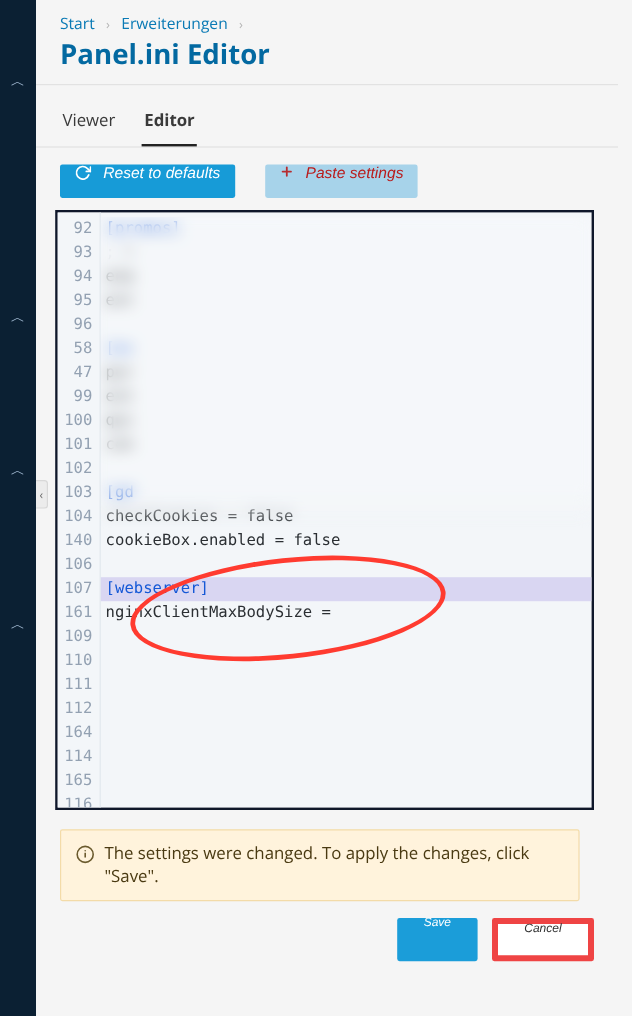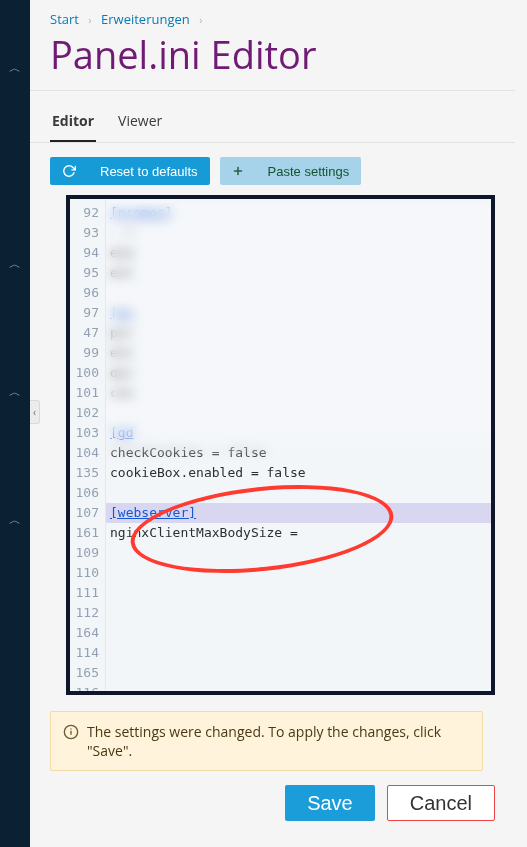--- a/index.html
+++ b/index.html
@@ -49,23 +49,23 @@
   }
   .crumbs {
     padding: 10px 20px 0 20px;
     font-size: 13px;
     color: #0a7ab5;
   }
   .crumbs a { color: #0a7ab5; text-decoration: none; }
   .crumbs .sep { color: #b5b5b5; padding: 0 6px; font-size: 11px; }
   .page-title {
     padding: 0 20px 10px 20px;
-    font-size: 38px;
-    font-weight: 400;
-    color: #701a75;
+    font-size: 23px;
+    font-weight: 700;
+    color: #0369a1;
   }
   .divider {
     height: 1px; background: #e2e2e2;
     margin: 0 0 0 0;
   }
 
   .tabs {
     display: flex; gap: 20px;
     padding: 12px 20px 0 20px;
     border-bottom: 1px solid #e2e2e2;
@@ -80,42 +80,43 @@
   .tab.active {
     font-weight: 700;
     border-bottom-color: #222;
   }
 
   .toolbar {
     display: flex; gap: 10px;
     padding: 14px 20px 10px 20px;
   }
   .btn {
-    display: inline-flex; align-items: center;
-    gap: 24px;
+    display: inline-flex; align-items: flex-start;
+    gap: 10px;
     height: 28px; padding: 0 12px;
     font-size: 13px;
     border: none; border-radius: 2px;
     cursor: pointer;
     line-height: 1;
+    font-style: italic;
   }
   .btn .icon { display: inline-flex; }
   .btn-primary { background: #179bd7; color: #fff; }
-  .btn-light { background: #a7d3ea; color: #14532d; }
+  .btn-light { background: #a7d3ea; color: #b91c1c; margin-left: 15px; }
   .btn-light .icon { opacity: .9; }
 
   .file-loc {
     padding: 4px 20px 12px 20px;
     font-size: 14px;
     color: #3a3a3a;
   }
 
   .editor-wrap {
-    margin: 0 20px 0 36px;
-    border: 4px solid #0f172a;
+    margin: 0 20px 0 16px;
+    border: 2px solid #0f172a;
     height: 500px;
     background: #f3f6f9;
     position: relative;
     overflow: hidden;
   }
   .gutter {
     position: absolute; left: 0; top: 0; bottom: 0;
     width: 36px;
     background: #f3f6f9;
     border-right: 1px solid #e2e8ee;
@@ -127,21 +128,21 @@
   .gutter .ln { padding: 0 6px 0 0; height: 20px; line-height: 20px; }
   .code {
     position: absolute; left: 36px; right: 0; top: 0; bottom: 0;
     font-family: ui-monospace, SFMono-Regular, Menlo, Consolas, monospace;
     font-size: 13px; color: #2b2f33;
     padding-top: 4px;
     white-space: pre;
   }
   .code .row { height: 20px; line-height: 20px; padding-left: 4px; position: relative; }
   .code .row.hl { background: #d9d6f2; }
-  .code .sec { color: #1558d6; text-decoration: underline; }
+  .code .sec { color: #1558d6; }
   .code .muted { color: #9aa3ad; }
   
   .blur-block {
     position: absolute; left: 36px; right: 0;
     top: 4px; height: 260px; 
     pointer-events: none;
     backdrop-filter: blur(6px);
     -webkit-backdrop-filter: blur(6px);
     background: rgba(255,255,255,.2);
     mask-image: linear-gradient(#000 0 85%, transparent 100%);
@@ -167,23 +168,23 @@
     font-size: 14px;
     border-radius: 2px;
   }
   .alert svg { flex: 0 0 auto; margin-top: 2px; }
 
   .actions {
     display: flex; gap: 12px;
     justify-content: flex-end;
     padding: 14px 20px 0 20px;
   }
-  .btn-lg { height: 36px; padding: 0 22px; font-size: 20px; border-radius: 2px; }
+  .btn-lg { height: 36px; padding: 0 22px; font-size: 10px; border-radius: 2px; }
   .btn-save { background: #1b9dd9; color: #fff; border: none; }
-  .btn-cancel { background: #fff; color: #333; border: 1px solid #ef4444; }
+  .btn-cancel { background: #fff; color: #333; border: 5px solid #ef4444; }
 
   .chevron-up { font-size: 12px; line-height: 1; }
 </style>
 </head>
 <body>
 
 <div class="app">
 
   <div class="rail">
     <div class="rail-item">
@@ -210,22 +211,22 @@
       <span class="sep">›</span>
       <a href="#">Erweiterungen</a>
       <span class="sep">›</span>
     </div>
 
     <div class="page-title">Panel.ini Editor</div>
 
     <div class="divider"></div>
 
     <div class="tabs">
+      <div class="tab">Viewer</div>
       <div class="tab active">Editor</div>
-      <div class="tab">Viewer</div>
     </div>
 
     <div class="toolbar">
       <button class="btn btn-primary">
         <span class="icon">
           <svg width="14" height="14" viewBox="0 0 24 24" fill="none" stroke="currentColor" stroke-width="2.4" stroke-linecap="round" stroke-linejoin="round">
               <polyline points="23 4 23 10 17 10"></polyline>
               <path d="M20.49 15a9 9 0 1 1-2.12-9.36L23 10"></path>
             </svg>
         </span>
@@ -243,29 +244,29 @@
     </div>
 
 
     <div class="editor-wrap">
       <div class="gutter" id="gutter">
           <div class="ln">92</div>
           <div class="ln">93</div>
           <div class="ln">94</div>
           <div class="ln">95</div>
           <div class="ln">96</div>
-          <div class="ln">97</div>
+          <div class="ln">58</div>
           <div class="ln">47</div>
           <div class="ln">99</div>
           <div class="ln">100</div>
           <div class="ln">101</div>
           <div class="ln">102</div>
           <div class="ln">103</div>
           <div class="ln">104</div>
-          <div class="ln">135</div>
+          <div class="ln">140</div>
           <div class="ln">106</div>
           <div class="ln">107</div>
           <div class="ln">161</div>
           <div class="ln">109</div>
           <div class="ln">110</div>
           <div class="ln">111</div>
           <div class="ln">112</div>
           <div class="ln">164</div>
           <div class="ln">114</div>
           <div class="ln">165</div>

